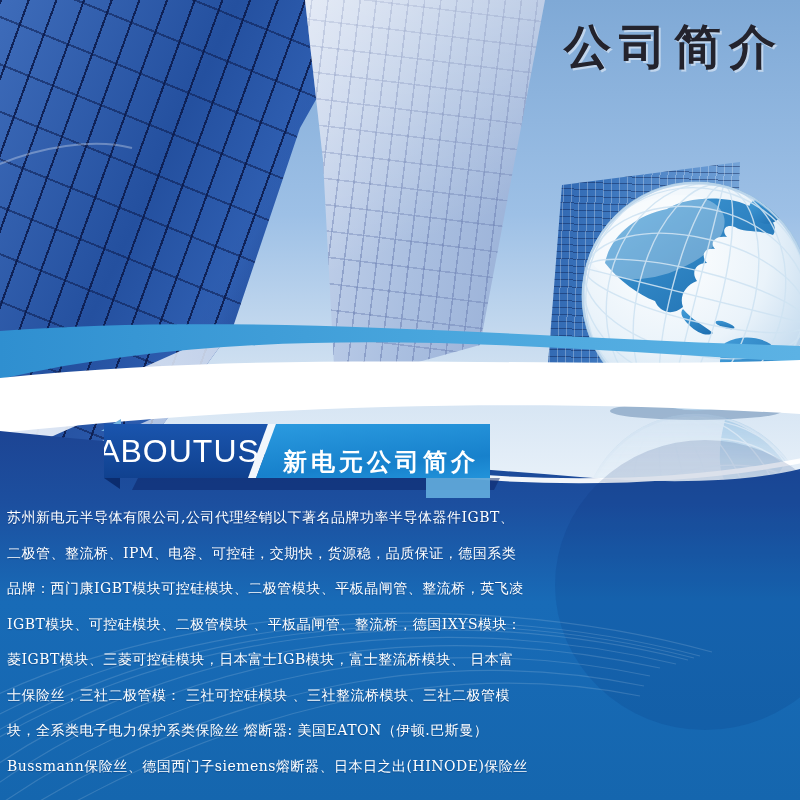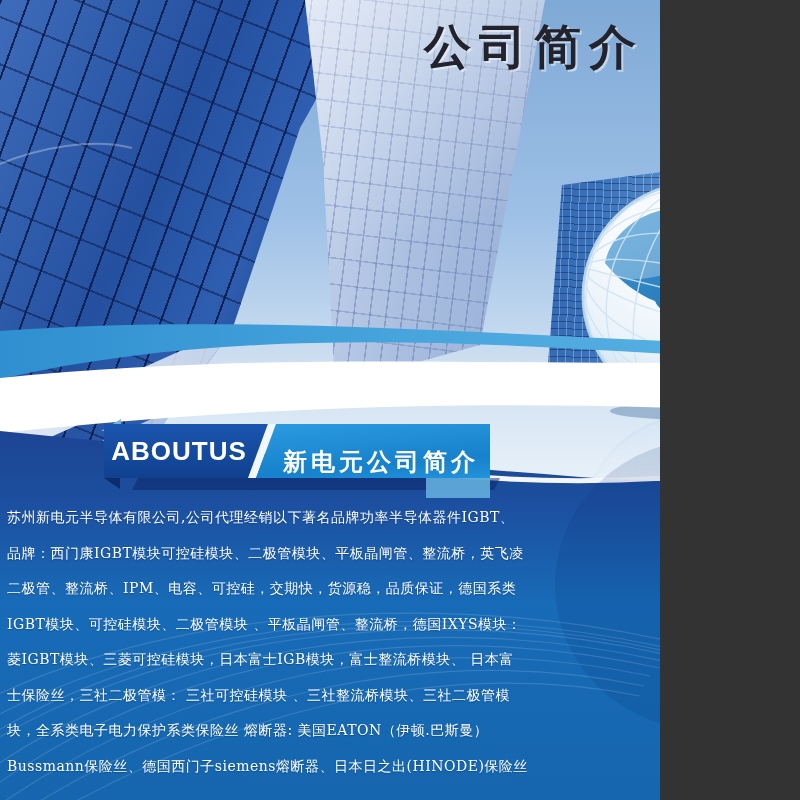--- a/index.html
+++ b/index.html
@@ -1,16 +1,16 @@
 <!DOCTYPE html>
 <html><head>
 <meta charset="utf-8">
 <style>
   html,body{margin:0;padding:0;background:#333;}
-  .stage{position:relative;width:660px;height:800px;overflow:hidden;background:#4d7c0f;
+  .stage{position:relative;width:800px;height:800px;overflow:hidden;background:#4d7c0f;
          font-family:"Liberation Sans",sans-serif;}
 
   
   .sky{position:absolute;left:0;top:0;width:800px;height:510px;
        background:linear-gradient(180deg,#7fa9d6 0%,#9dc0e6 42%,#cfe0f1 72%,#eef5fb 100%);}
 
   .bldg-left{position:absolute;left:0;top:0;width:420px;height:445px;
      clip-path:polygon(0 0,372px 0,300px 128px,232px 330px,148px 445px,0 445px);
      background:
        linear-gradient(115deg,rgba(255,255,255,0) 55%,rgba(10,20,60,.35) 100%),
@@ -52,21 +52,21 @@
      background:rgba(10,34,100,.5);clip-path:polygon(6px 0,100% 0,calc(100% - 6px) 100%,0 100%);}
   .b-tab{position:absolute;left:322px;top:54px;width:64px;height:20px;background:#64aede;opacity:.9;}
   .b-fold-top{position:absolute;left:-3px;top:-5px;width:20px;height:12px;background:#74b4e0;
      clip-path:polygon(0 100%,100% 0,100% 100%);}
   .b-fold-bottom{position:absolute;left:0;top:54px;width:16px;height:11px;background:#0b2c6e;
      clip-path:polygon(0 0,100% 0,100% 100%);}
   .b-dark{position:absolute;left:0;top:0;width:168px;height:54px;
      clip-path:polygon(0 0,168px 0,148px 54px,0 54px);
      background:linear-gradient(180deg,#1a55ae,#10418f);
      display:flex;align-items:center;justify-content:center;}
-  .b-dark span{font-size:26px;font-weight:bold;color:#fff;letter-spacing:1px;padding-right:18px;}
+  .b-dark span{font-size:32px;font-weight:normal;color:#fff;letter-spacing:1px;padding-right:18px;}
   .b-slash{position:absolute;left:144px;top:0;width:28px;height:54px;background:#f2f7fc;
      clip-path:polygon(71% 0,100% 0,29% 100%,0 100%);}
   .b-light{position:absolute;left:152px;top:0;width:234px;height:54px;
      clip-path:polygon(20px 0,100% 0,100% 100%,0 100%);
      background:linear-gradient(175deg,#2b9be0 0%,#1781cc 70%,#2293da 100%);
      display:flex;align-items:flex-end;justify-content:center;}
   .b-light span{font-family:"DejaVu Serif","Liberation Serif",serif;font-size:24px;font-weight:bold;
      color:#fff;letter-spacing:4px;padding-left:16px;white-space:nowrap;}
 
   
@@ -202,22 +202,22 @@
       <span>ABOUTUS</span>
     </div>
     <div class="b-slash"></div>
     <div class="b-light">
       <span>新电元公司简介</span>
     </div>
   </div>
 
   <div class="copy">
     <div class="line">苏州新电元半导体有限公司,公司代理经销以下著名品牌功率半导体器件IGBT、</div>
+    <div class="line">二极管、整流桥、IPM、电容、可控硅，交期快，货源稳，品质保证，德国系类</div>
     <div class="line">品牌：西门康IGBT模块可控硅模块、二极管模块、平板晶闸管、整流桥，英飞凌</div>
-    <div class="line">二极管、整流桥、IPM、电容、可控硅，交期快，货源稳，品质保证，德国系类</div>
     <div class="line">IGBT模块、可控硅模块、二极管模块 、平板晶闸管、整流桥，德国IXYS模块：</div>
     <div class="line">菱IGBT模块、三菱可控硅模块，日本富士IGB模块，富士整流桥模块、 日本富</div>
     <div class="line">士保险丝，三社二极管模： 三社可控硅模块 、三社整流桥模块、三社二极管模</div>
     <div class="line">块，全系类电子电力保护系类保险丝 熔断器: 美国EATON（伊顿.巴斯曼）</div>
     <div class="line">Bussmann保险丝、德国西门子siemens熔断器、日本日之出(HINODE)保险丝</div>
   </div>
 
 </div>
 
 </body></html>

